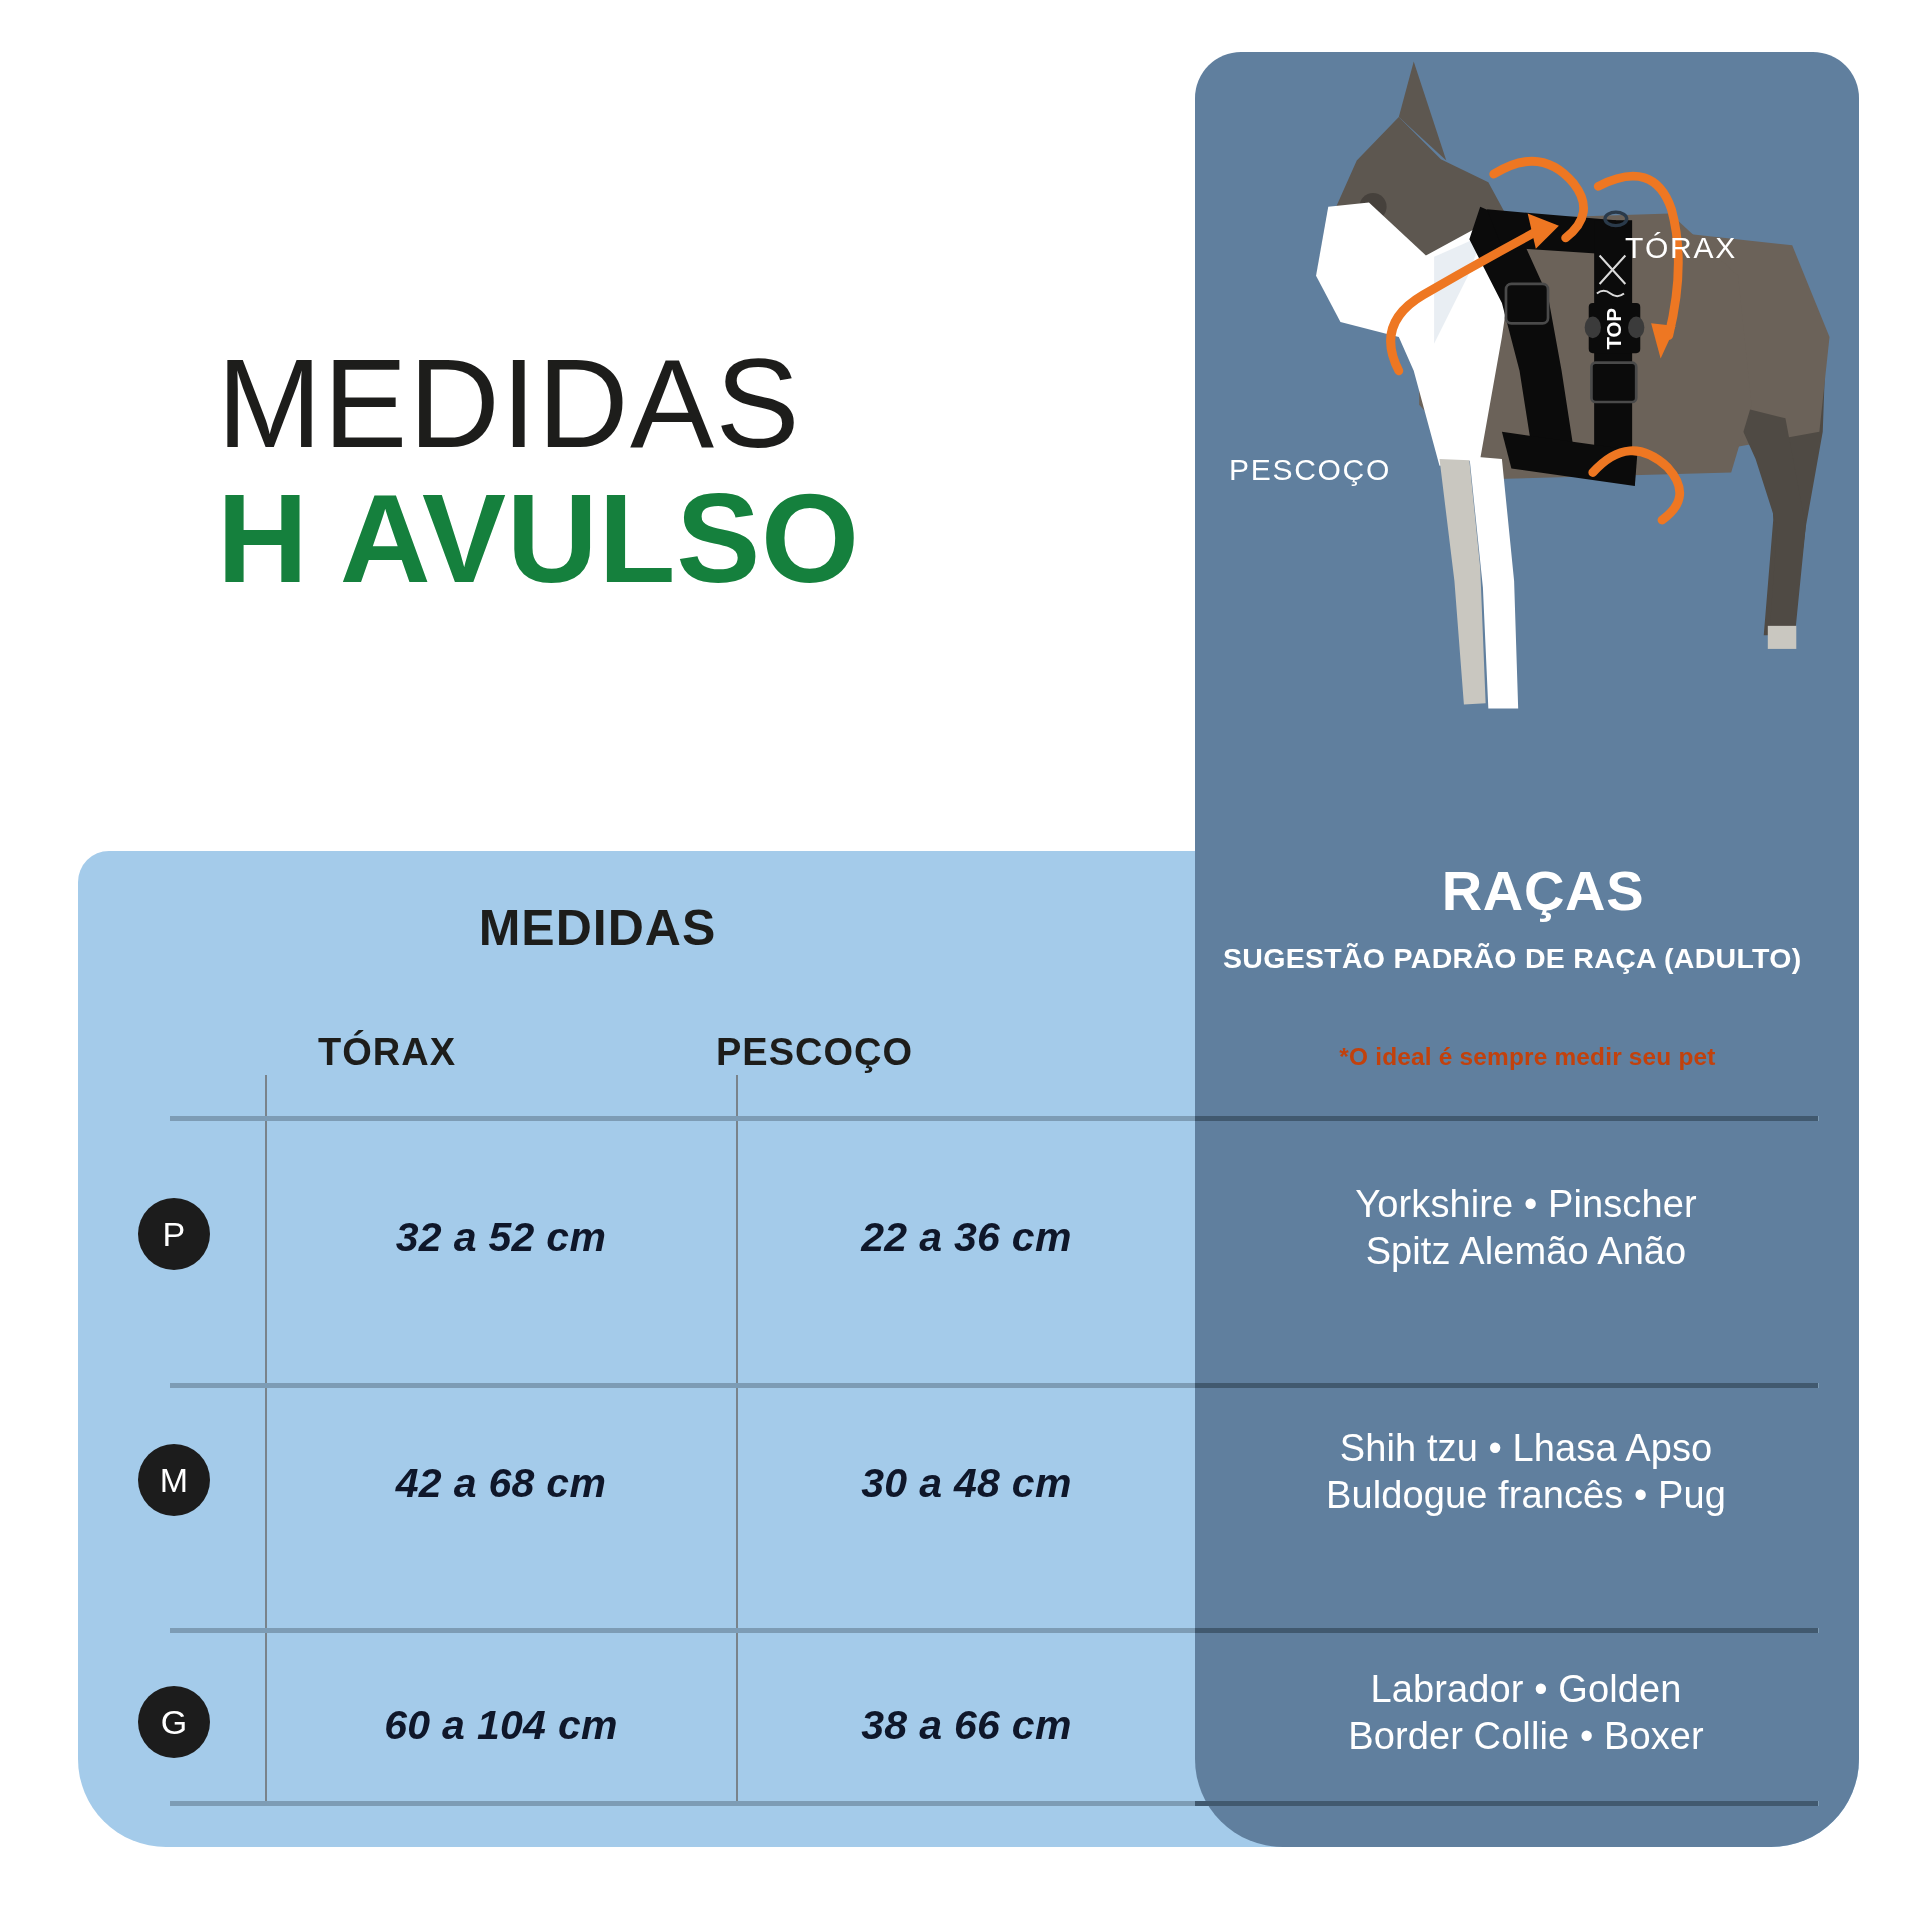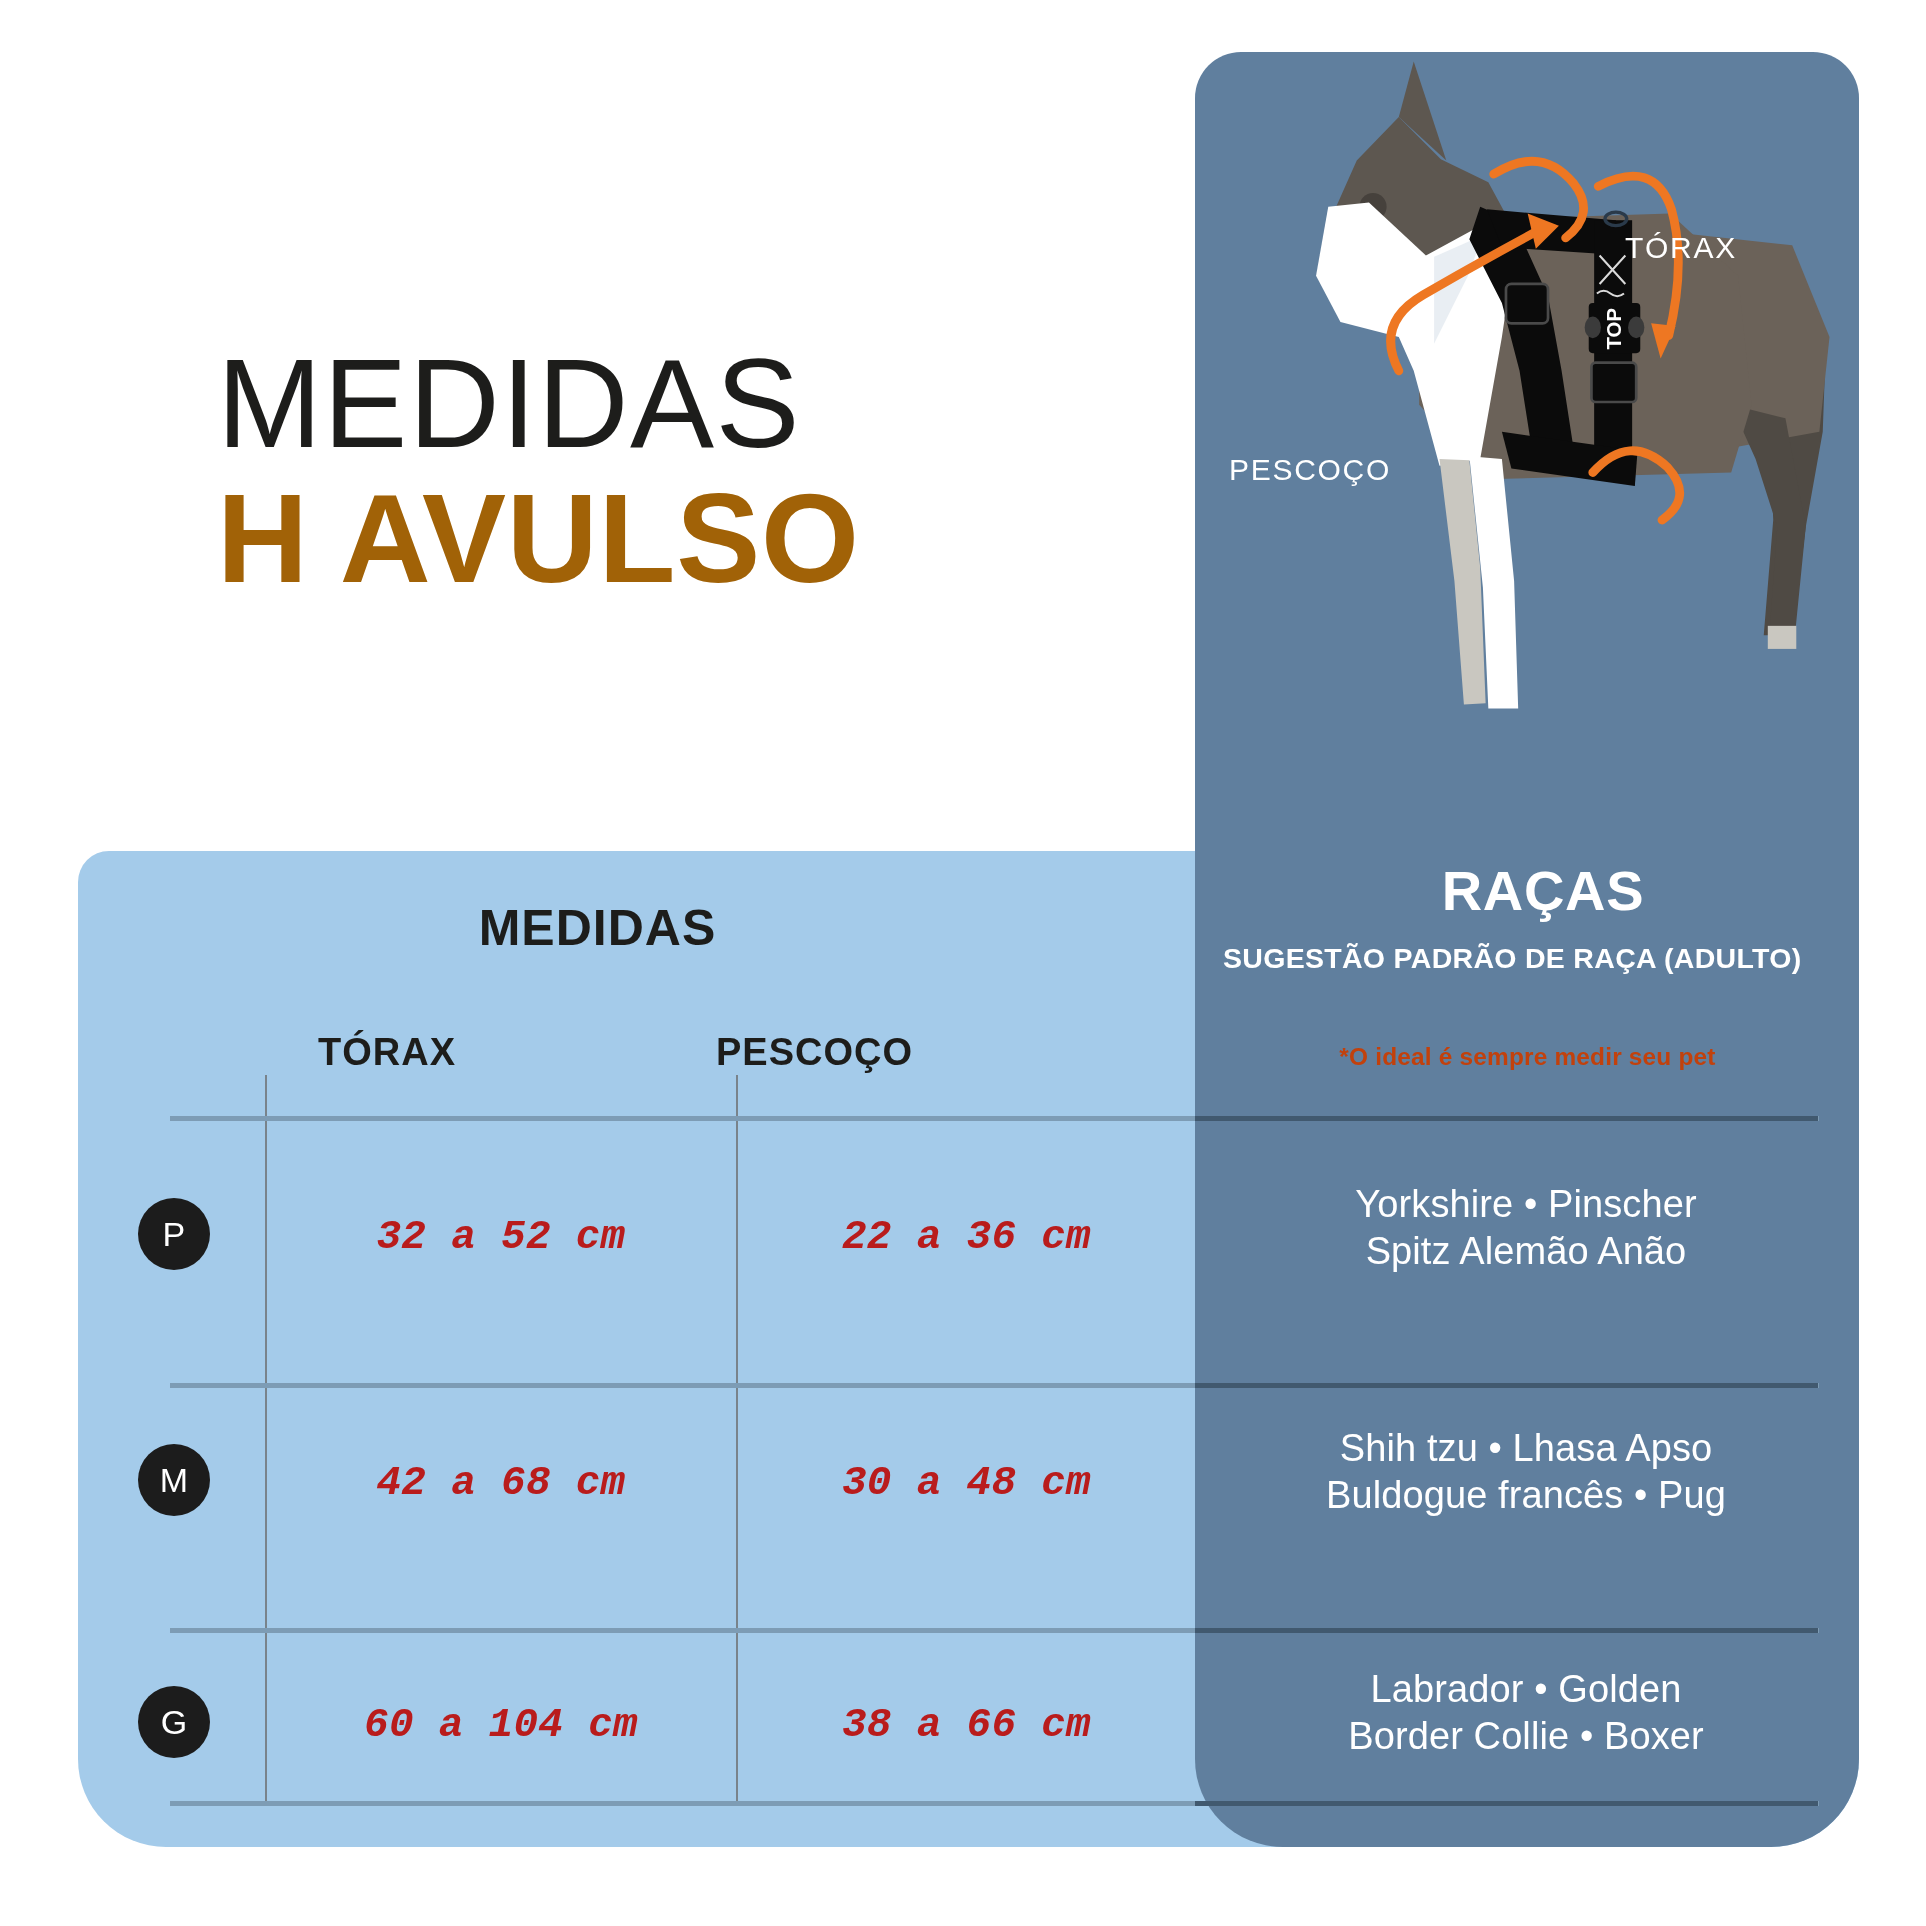--- a/index.html
+++ b/index.html
@@ -19,21 +19,21 @@
   }
 
   
   #title-block{position:absolute;left:217px;top:343px;z-index:5;}
   #title-line1{
     font-size:126px;line-height:0.97;letter-spacing:1.4px;
     font-weight:300;color:#1d1d1b;white-space:nowrap;
   }
   #title-line2{
     font-size:126px;line-height:1.0;letter-spacing:0.7px;
-    font-weight:800;color:#a16207;white-space:nowrap;margin-top:11px;
+    font-weight:800;color:#15803d;white-space:nowrap;margin-top:11px;
   }
 
   
   #dog-illustration{
     position:absolute;left:1195px;top:52px;width:664px;height:719px;z-index:6;
   }
   #dog-illustration svg{display:block;width:100%;height:100%;}
 
   .illo-label{
     position:absolute;z-index:7;color:#ffffff;font-weight:500;
@@ -99,22 +99,22 @@
     border-radius:50%;background:#1c1c1c;color:#ffffff;
     display:flex;align-items:center;justify-content:center;
     font-size:34px;font-weight:400;letter-spacing:0.3px;
   }
   #badge-p{top:1198px;}
   #badge-m{top:1444px;}
   #badge-g{top:1686px;}
 
   
   .cell{
-    position:absolute;z-index:5;text-align:center;color:#b91c1c;
-    font-style:italic;font-weight:700;font-size:41px;letter-spacing:0.3px;font-family:Liberation Mono, monospace;
+    position:absolute;z-index:5;text-align:center;color:#0f172a;
+    font-style:italic;font-weight:700;font-size:41px;letter-spacing:0.3px;
   }
   .cell.torax{left:265px;width:472px;}
   .cell.pescoco{left:736px;width:461px;}
   .row-p{top:1214px;}
   .row-m{top:1460px;}
   .row-g{top:1702px;}
 
   
   .breed-cell{
     position:absolute;z-index:6;left:1214px;width:624px;

